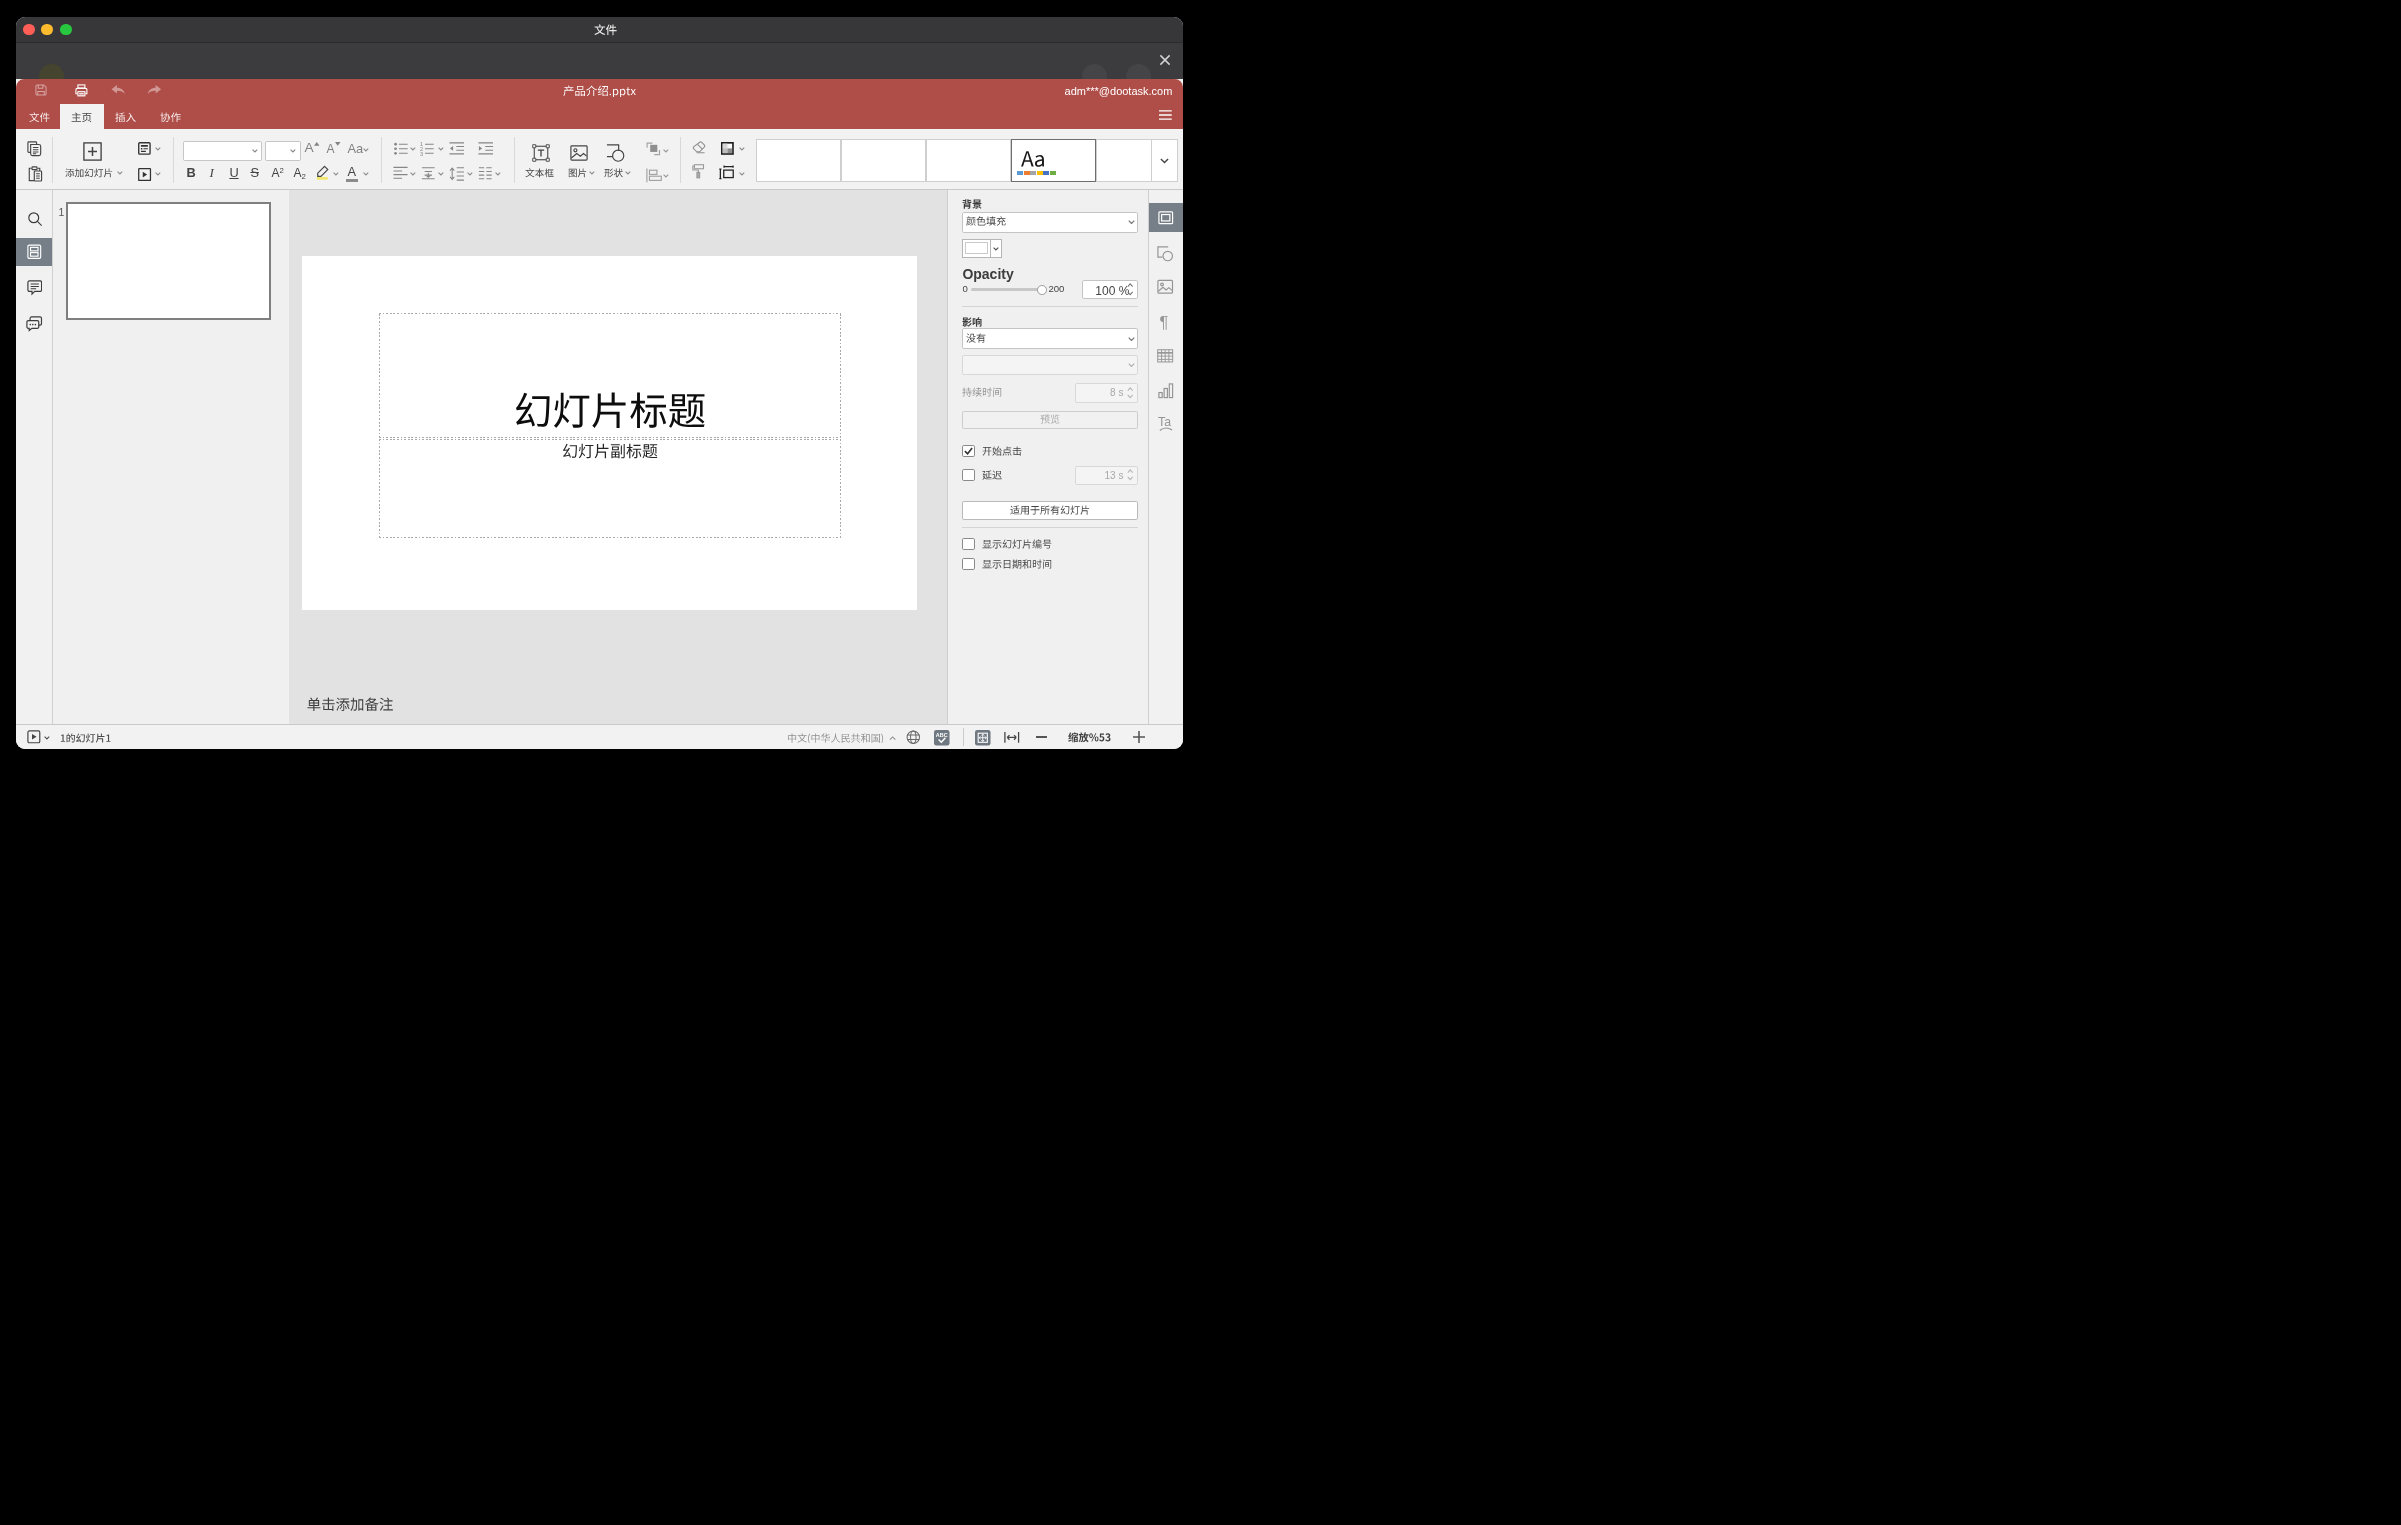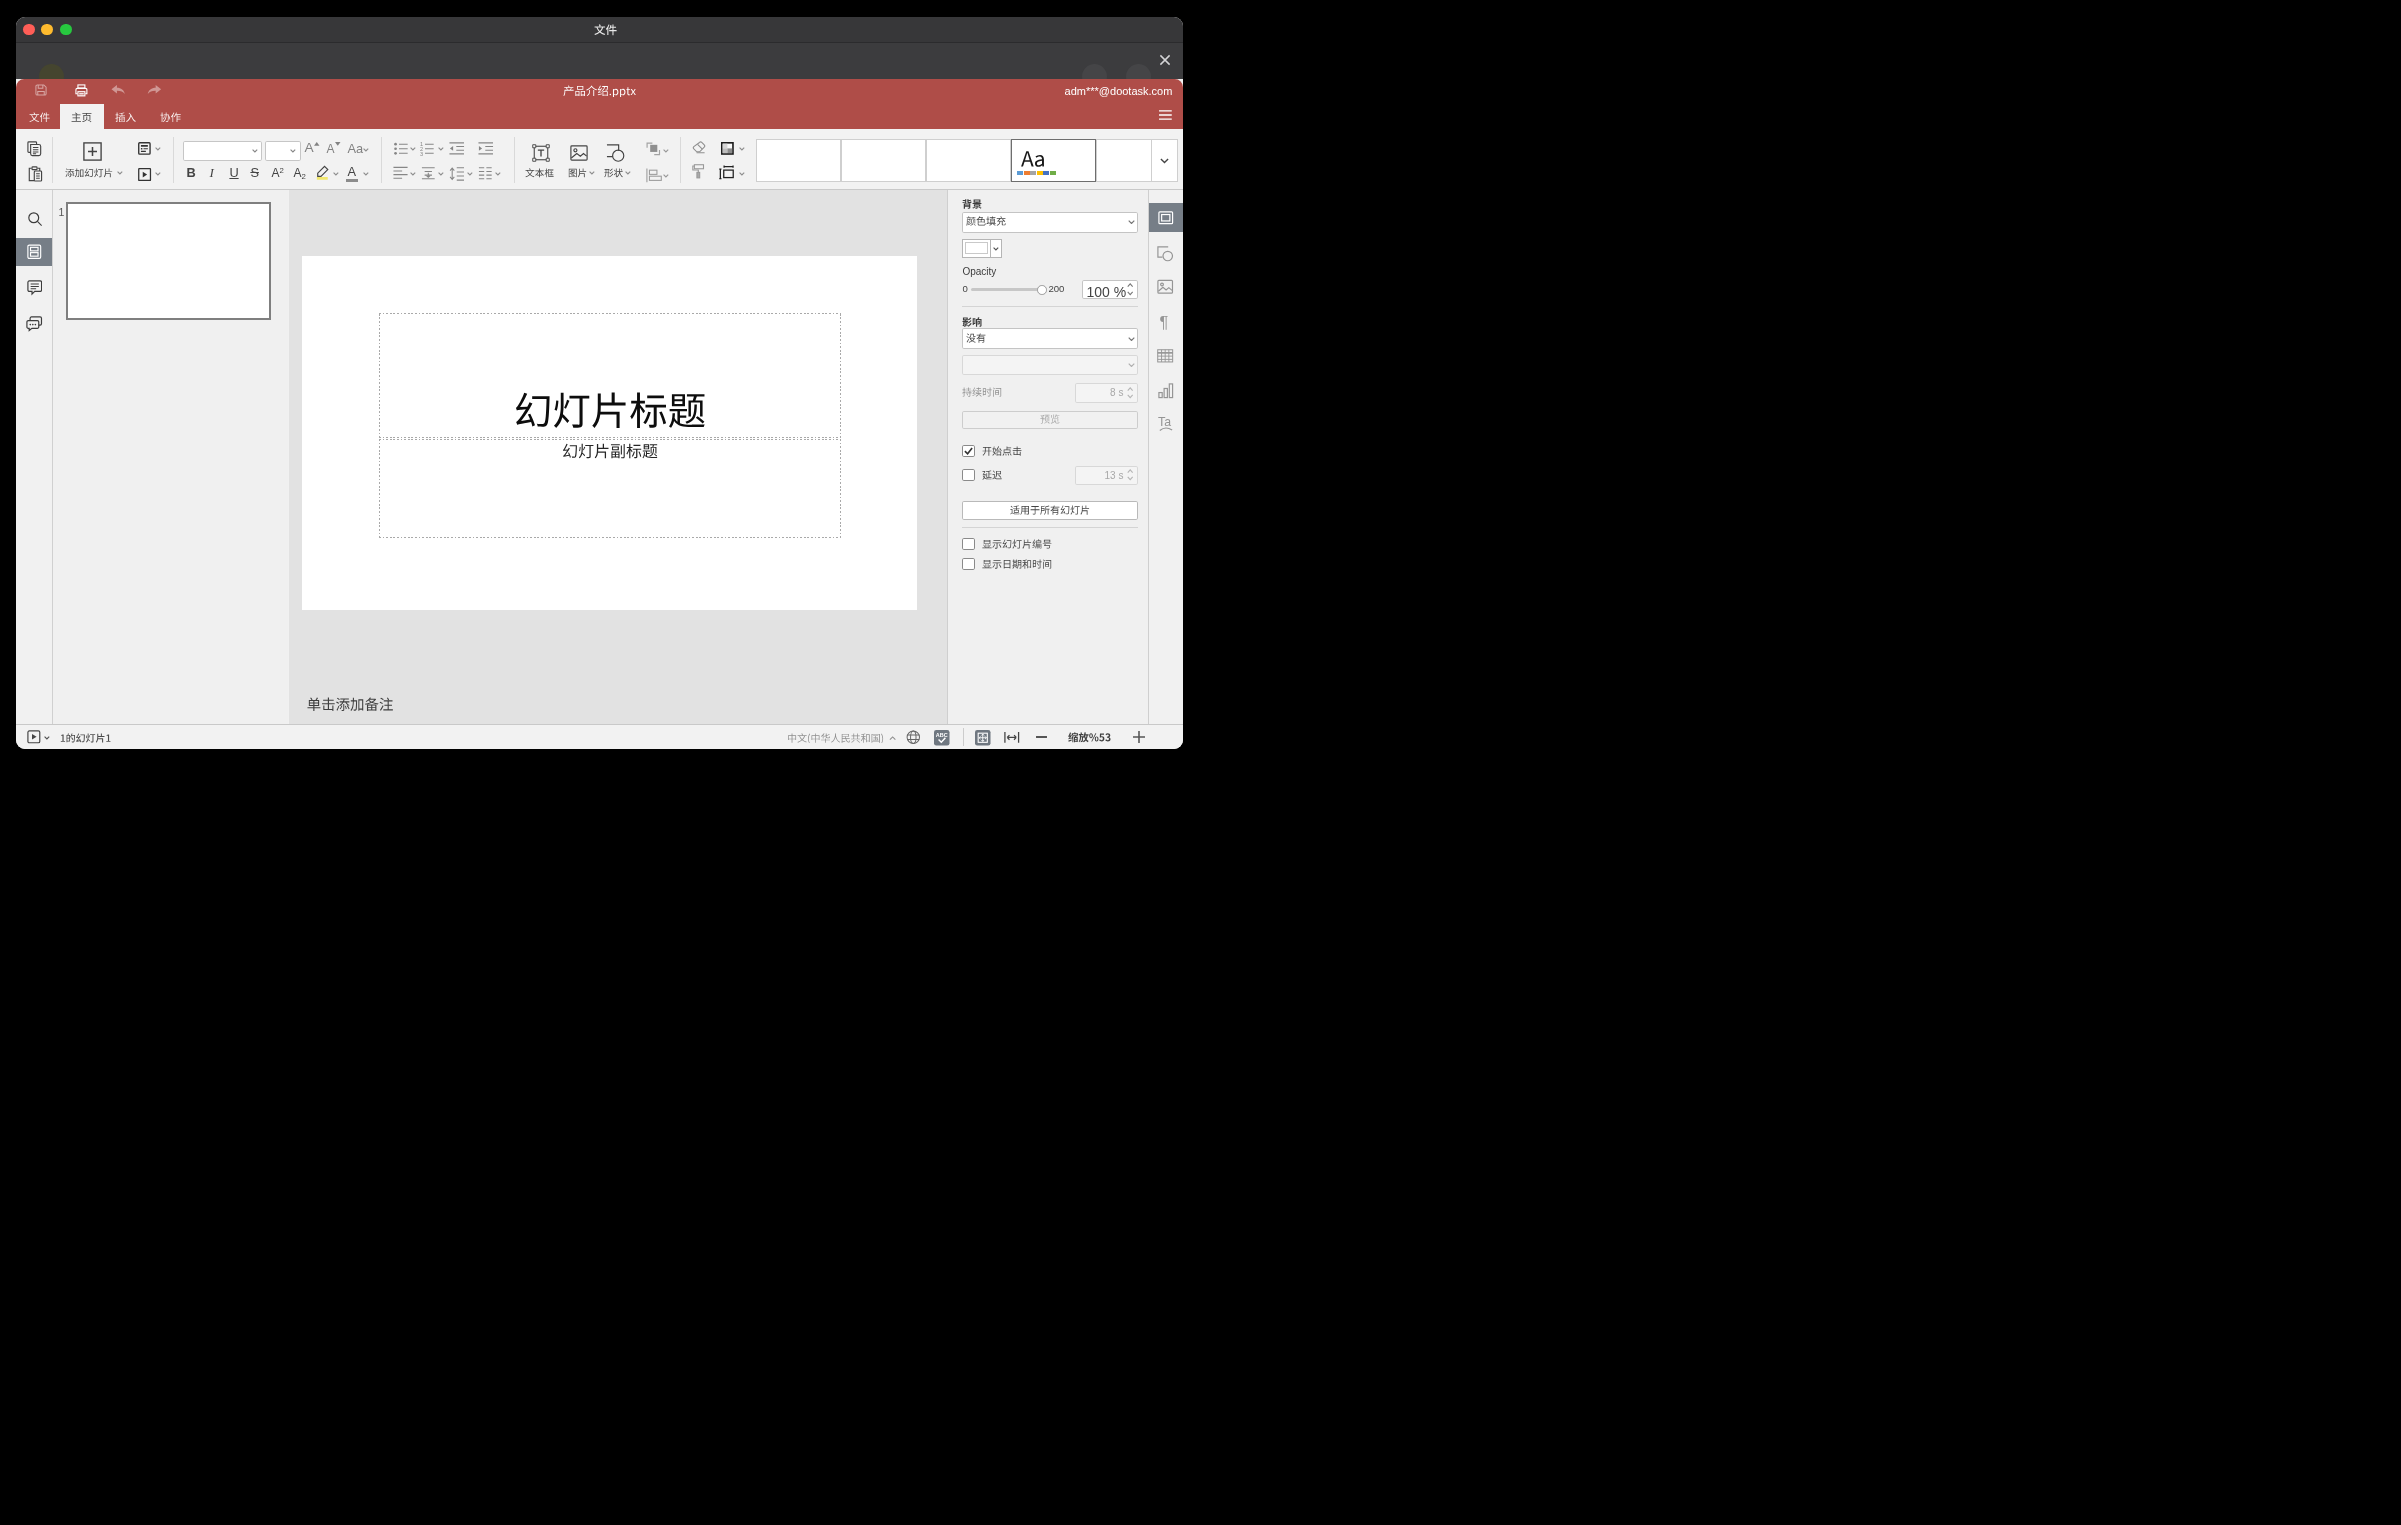--- a/index.html
+++ b/index.html
@@ -416,27 +416,27 @@
     </svg>
     <svg class="ab" style="left:1112px;top:203px" width="7" height="4.2" viewBox="0 0 10 6">
       <path d="M1 1 L5 5 L9 1" fill="none" stroke="#777" stroke-width="1.71053"></path>
     </svg>
     <div class="ab" style="left:946px;top:222px;width:29px;height:18.7px;background:#fff;border:0.9px solid #b5b5b5"></div>
     <div class="ab" style="left:949px;top:225px;width:23px;height:12.3px;background:#fff;border:0.9px solid #c9c9c9"></div>
     <div class="ab" style="left:974px;top:222px;width:11.4px;height:18.7px;background:#fff;border:0.9px solid #b5b5b5"></div>
     <svg class="ab" style="left:977px;top:230px" width="5.8" height="3.5" viewBox="0 0 10 6">
       <path d="M1 1 L5 5 L9 1" fill="none" stroke="#555" stroke-width="2.03125"></path>
     </svg>
-    <div class="ab" style="left:946px;top:249px;font-size:10px;font-weight:normal;color:#3c3c3c">Opacity</div>
+    <div class="ab" style="left:946px;top:249px;font-size:14px;font-weight:bold;color:#3c3c3c">Opacity</div>
     <div class="ab" style="left:946px;top:266px;font-size:9.6px;color:#444">0</div>
     <div class="ab" style="left:955px;top:271px;width:72px;height:3.2px;background:#c7c7c7;border-radius:1.8px"></div>
     <div class="ab" style="left:1021px;top:268px;width:9.6px;height:9.6px;border-radius:50%;background:#fff;border:1.2px solid #999"></div>
     <div class="ab" style="left:1032px;top:266px;font-size:9.6px;color:#444">200</div>
     <div class="ab" style="left:1066px;top:263px;width:56px;height:18.7px;background:#fff;border:0.9px solid #c4c4c4;border-radius:1.8px"></div>
-    <div class="ab" style="left:1067px;top:267px;width:46px;text-align:center;font-size:14px;color:#444">100 %</div>
+    <div class="ab" style="left:1067px;top:267px;width:46px;text-align:right;font-size:12px;color:#444">100 %</div>
     <svg class="ab" style="left:1111px;top:266px" width="6.4" height="4.6" viewBox="0 0 7 5">
       <path d="M0.8 4 L3.5 1 L6.2 4" fill="none" stroke="#777" stroke-width="1.2"></path>
     </svg>
     <svg class="ab" style="left:1111px;top:274px" width="6.4" height="4.6" viewBox="0 0 7 5">
       <path d="M0.8 1 L3.5 4 L6.2 1" fill="none" stroke="#777" stroke-width="1.2"></path>
     </svg>
     <div class="ab" style="left:946px;top:289px;width:176px;height:0.9px;background:#d4d4d4"></div>
     <svg class="ab " style="left:946px;top:300px" width="21" height="10.4" viewBox="0 -9.68 23.0 11.4">
       <path fill="#3c3c3c" d="M9 -9.2C8.4 -8.3 7.3 -7.4 6.4 -6.9C6.7 -6.6 7.1 -6.2 7.3 -6C8.3 -6.6 9.4 -7.6 10.2 -8.7ZM9.2 -6.2C8.6 -5.2 7.4 -4.3 6.4 -3.8C6.7 -3.5 7.1 -3.1 7.3 -2.8C8.4 -3.5 9.6 -4.5 10.4 -5.7ZM2.4 -3H4.9V-2.5H2.4ZM2.2 -7H5V-6.6H2.2ZM2.2 -8.2H5V-7.8H2.2ZM1.5 -1.6C1.3 -1 0.9 -0.5 0.5 -0C0.7 0.1 1.2 0.5 1.4 0.6C1.8 0.2 2.3 -0.6 2.6 -1.3ZM4.4 -1.2C4.8 -0.6 5.1 0.1 5.3 0.6L6.3 0.1L6.2 -0.1C6.5 0.2 6.9 0.6 7.1 0.9C8.5 0.1 9.8 -1.1 10.6 -2.6L9.4 -3.1C8.8 -1.8 7.5 -0.8 6.2 -0.1C6 -0.6 5.6 -1.2 5.3 -1.6ZM2.8 -5.6 3 -5.3H0.5V-4.3H6.7V-5.3H4.4C4.3 -5.5 4.2 -5.6 4.1 -5.8H6.3V-9H1V-5.8H3.8ZM1.2 -3.9V-1.6H2.9V-0.2C2.9 -0.1 2.9 -0.1 2.8 -0.1C2.7 -0.1 2.3 -0.1 2 -0.1C2.2 0.2 2.3 0.6 2.4 1C3 1 3.4 1 3.8 0.8C4.2 0.6 4.2 0.4 4.2 -0.2V-1.6H6.1V-3.9Z M11.7 -8.4V-0.9H12.9V-1.9H14.7V-8.4ZM12.9 -7.2H13.7V-3.1H12.9ZM17.5 -9.4C17.4 -8.8 17.2 -8.1 17 -7.5H15.3V0.9H16.6V-6.4H20.1V-0.4C20.1 -0.2 20.1 -0.2 19.9 -0.2C19.8 -0.2 19.3 -0.2 19 -0.2C19.1 0.1 19.3 0.7 19.3 1C20.1 1 20.6 1 20.9 0.8C21.3 0.6 21.4 0.2 21.4 -0.3V-7.5H18.4C18.6 -8 18.9 -8.6 19.1 -9.1ZM18 -4.6H18.7V-2.6H18ZM17.1 -5.5V-1.1H18V-1.7H19.6V-5.5Z"></path>
     </svg>

